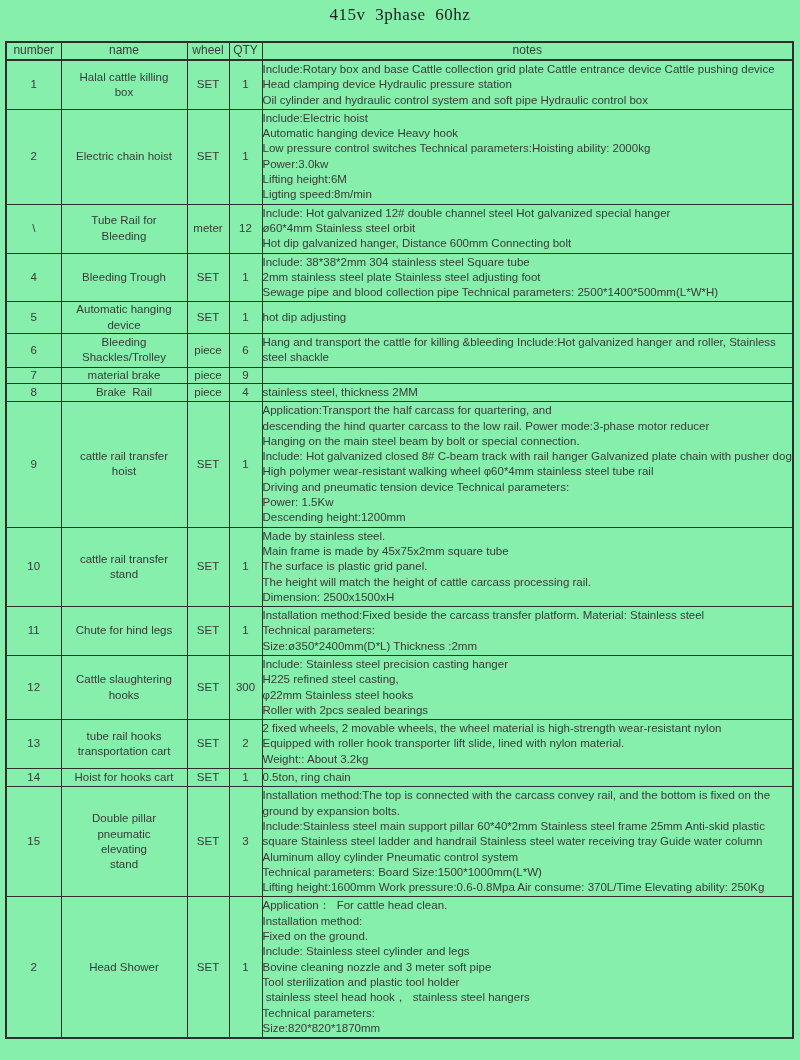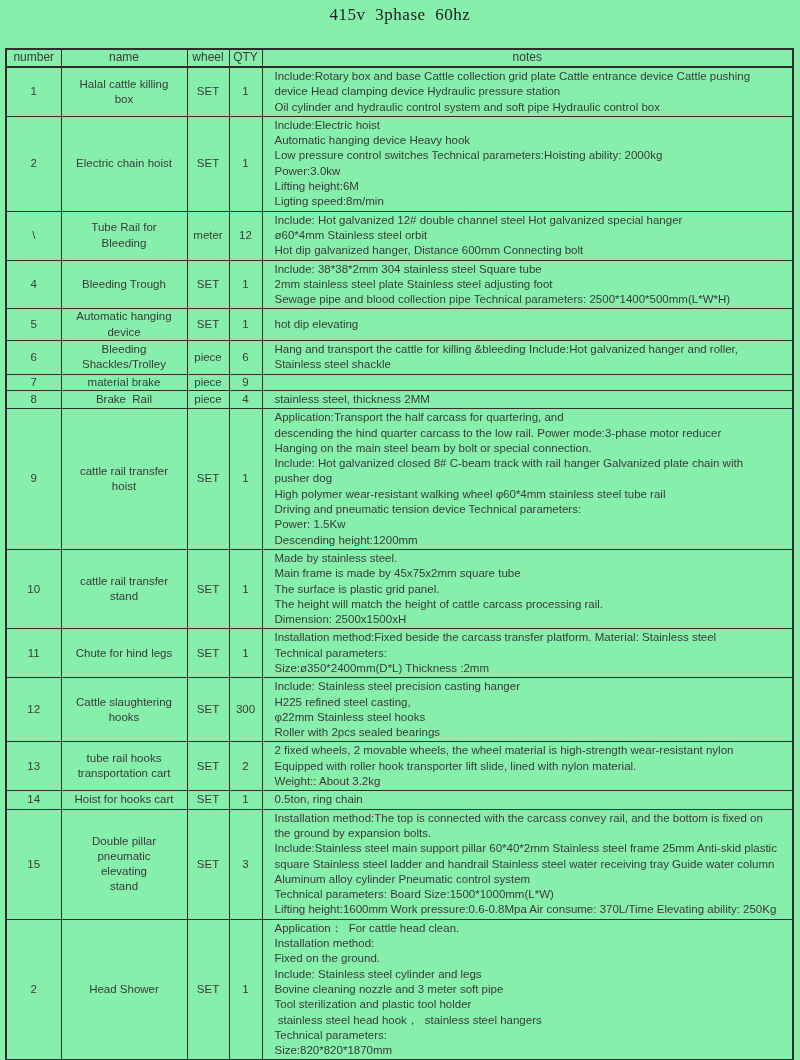--- a/index.html
+++ b/index.html
@@ -18,21 +18,21 @@
     font-size: 17px;
     color: #222222;
     padding-top: 5px;
     word-spacing: 5px;
     letter-spacing: 0.5px;
   }
   table.spec {
     border-collapse: collapse;
     table-layout: fixed;
     width: 789px;
-    margin: 23px 0 0 5px;
+    margin: 16px 0 0 5px;
     border: 2px solid #2e2e2e;
   }
   .spec th, .spec td {
     border: 1px solid #2e2e2e;
     font-size: 11.5px;
     line-height: 15.3px;
     padding: 0;
     overflow: hidden;
   }
   .spec thead th {
@@ -49,21 +49,21 @@
   }
   td.cell-name {
     text-align: center;
     vertical-align: middle;
     padding: 0 12px;
     white-space: pre-wrap;
   }
   td.cell-notes {
     text-align: left;
     vertical-align: middle;
-    padding: 1px 12px;
+    padding: 1px 0;
     white-space: pre-wrap;
     word-wrap: break-word;
   }
 </style>
 </head>
 <body>
 
 <div class="page">
   <div class="title">415v 3phase 60hz</div>
 
@@ -124,21 +124,21 @@
           <td class="cell-notes">Include: 38*38*2mm 304 stainless steel Square tube
 2mm stainless steel plate Stainless steel adjusting foot
 Sewage pipe and blood collection pipe Technical parameters: 2500*1400*500mm(L*W*H)</td>
         </tr>
         <tr>
           <td class="cell-number">5</td>
           <td class="cell-name">Automatic hanging
 device</td>
           <td class="cell-unit">SET</td>
           <td class="cell-qty">1</td>
-          <td class="cell-notes">hot dip elevating</td>
+          <td class="cell-notes">hot dip adjusting</td>
         </tr>
         <tr>
           <td class="cell-number">6</td>
           <td class="cell-name">Bleeding
 Shackles/Trolley</td>
           <td class="cell-unit">piece</td>
           <td class="cell-qty">6</td>
           <td class="cell-notes">Hang and transport the cattle for killing &amp;bleeding Include:Hot galvanized hanger and roller, Stainless steel shackle</td>
         </tr>
         <tr>

